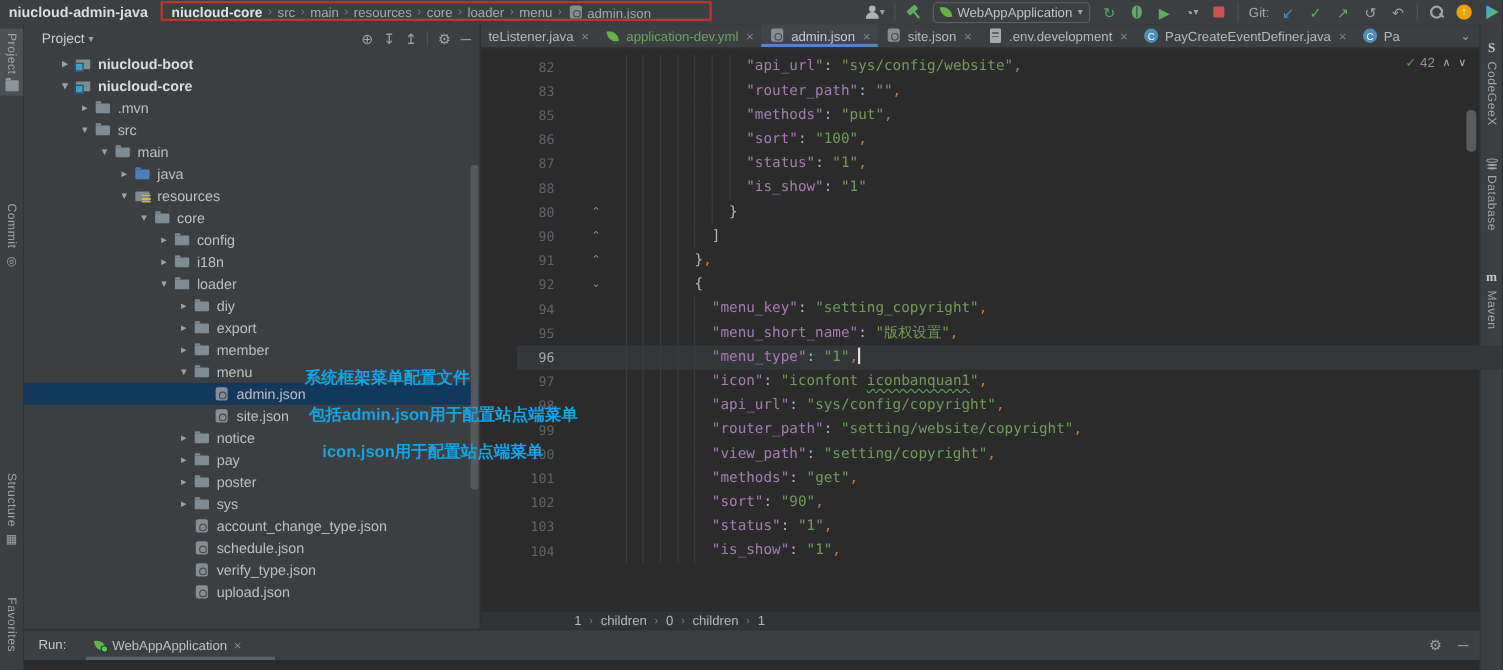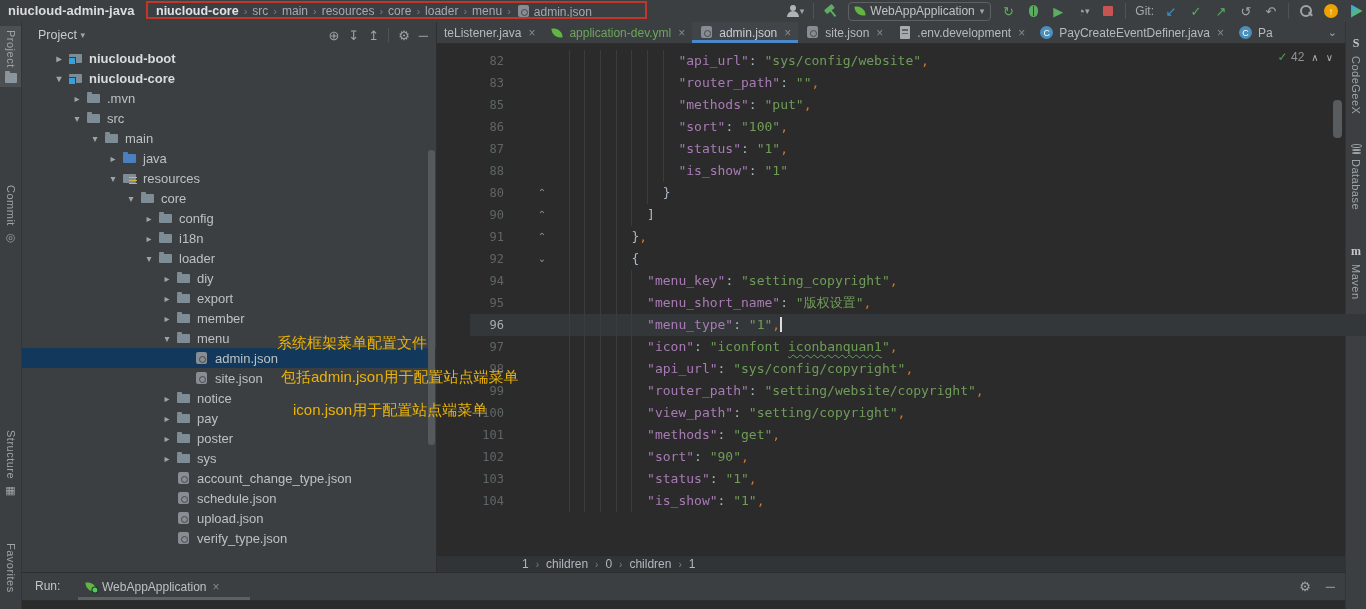--- a/index.html
+++ b/index.html
@@ -68,21 +68,21 @@
   .ticon.module::after { content:""; position:absolute; left:0; bottom:1px; width:6px; height:6px; background:#35A0DA; border:1px solid #3C3F41; }
   .ticon.java::before { background:#4C7FBE; }
   .ticon.java::after { content:""; position:absolute; left:1px; top:2px; width:5px; height:2px; background:#4C7FBE; border-radius:1px 1px 0 0; }
   .ticon.resources::after { content:""; position:absolute; left:7px; top:7px; width:8px; height:7px;
       background:repeating-linear-gradient(#D8B24C 0 1.5px, transparent 1.5px 3px); }
   .ticon.json::before { content:""; position:absolute; left:2px; top:2px; width:11px; height:12px; background:#87global8D93; background:#878D93; border-radius:2px; }
   .ticon.json::after { content:""; position:absolute; left:5px; top:6px; width:5px; height:5px; border:1.5px solid #45494C; border-radius:50%; }
   #tree-sb { position:absolute; left:406px; top:128px; width:7px; height:295px; background:#55595B; border-radius:3px; }
 
   
-  .ann { position:absolute; color:#eab308; font-size:15px; font-weight:400; z-index:50; white-space:nowrap; }
+  .ann { position:absolute; color:#0ea5e9; font-size:15px; font-weight:700; z-index:50; white-space:nowrap; }
 
   
   #editor { position:absolute; left:437px; top:22px; width:908px; height:550px; background:#2B2B2B; }
   #tabs { position:absolute; left:0; top:0; width:100%; height:22px; background:#3C3F41; border-bottom:1px solid #2C2E2F; display:flex; align-items:stretch; overflow:hidden; }
   .tab { display:flex; align-items:center; gap:5px; padding:0 7px; font-size:12px; color:#B6BABD; position:relative; flex:none; }
   .tab.active { background:#41454A; box-shadow:inset 0 -3px 0 #4A88C7; color:#C8CCCF; }
   .tab .x { color:#85898C; font-size:12px; margin-left:2px; }
   .tab .lbl.green { color:#6BA65D; }
   .tabicon { width:15px; height:15px; position:relative; flex:none; }
   .tabicon.json::before { content:""; position:absolute; left:2px; top:1px; width:11px; height:12px; background:#878D93; border-radius:2px; }
@@ -350,26 +350,26 @@
           <span>account_change_type.json</span>
         </div>
         <div class="trow" style="padding-left: 136px;">
           <span class="tw"></span>
           <span class="ticon json"></span>
           <span>schedule.json</span>
         </div>
         <div class="trow" style="padding-left: 136px;">
           <span class="tw"></span>
           <span class="ticon json"></span>
-          <span>upload.json</span>
+          <span>verify_type.json</span>
         </div>
         <div class="trow" style="padding-left: 136px;">
           <span class="tw"></span>
           <span class="ticon json"></span>
-          <span>verify_type.json</span>
+          <span>upload.json</span>
         </div>
       </div>
     <div id="tree-sb"></div>
   </div>
 
   <div class="ann" style="left:277px; top:334px;">系统框架菜单配置文件</div>
   <div class="ann" style="left:281px; top:368px;">包括admin.json用于配置站点端菜单</div>
   <div class="ann" style="left:293px; top:401px;">icon.json用于配置站点端菜单</div>
 
   <div id="editor">

